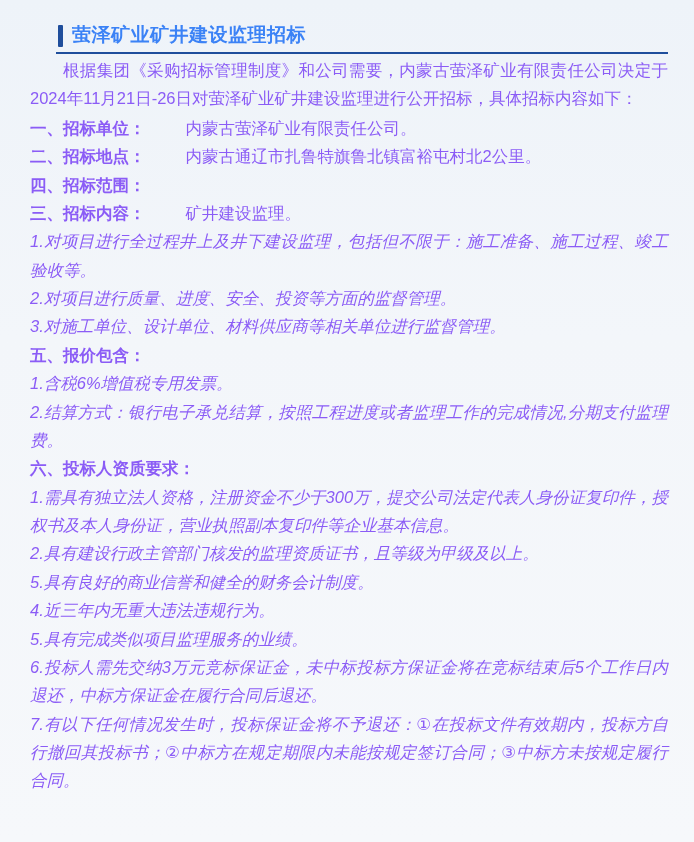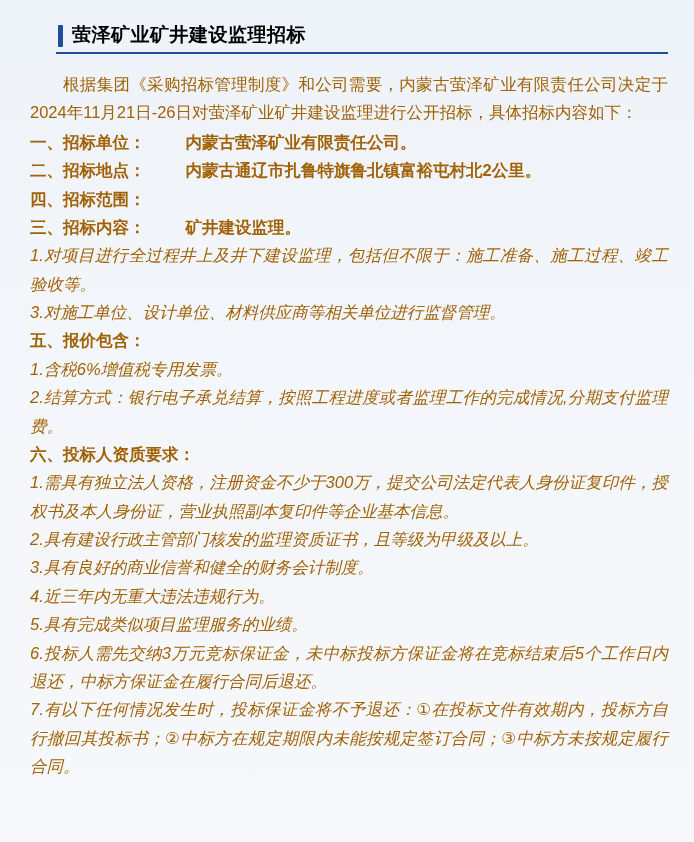--- a/index.html
+++ b/index.html
@@ -37,58 +37,57 @@
     height: 22px;
     background: #1f4e9c;
     border-radius: 1px;
   }
   .title-text {
     position: absolute;
     left: 54px;
     top: 0px;
     font-size: 19px;
     font-weight: bold;
-    color: #000000;
+    color: #3b82f6;
     letter-spacing: 0.5px;
     white-space: nowrap;
   }
   .title-underline {
     position: absolute;
     left: 38px;
     right: 8px;
     bottom: 2px;
     height: 2px;
     background: #1f4e9c;
   }
 
   
   .content {
-    margin-top: 14px;
     padding: 0 8px 0 12px;
     font-size: 16.5px;
     line-height: 1.72;
-    color: #a16207;
+    color: #8b5cf6;
   }
   .p {
     margin: 0 0 1px 0;
     text-align: justify;
     text-justify: inter-ideograph;
   }
   .p.indent {
     text-indent: 2em;
   }
   .heading {
     font-weight: bold;
     margin: 0;
   }
   .heading .hd-label {
     font-weight: bold;
   }
   .heading .hd-value {
-    font-weight: bold;
+    font-weight: normal;
     padding-left: 40px;
   }
   .item {
     margin: 0;
     text-align: justify;
     text-justify: inter-ideograph;
     font-style: italic;
   }
 </style>
 </head>
@@ -115,33 +114,34 @@
     </p>
 
     <p class="heading">
       <span class="hd-label">四、招标范围：</span>
     </p>
 
     <p class="heading">
       <span class="hd-label">三、招标内容：</span><span class="hd-value">矿井建设监理。</span>
     </p>
     <p class="item">1.对项目进行全过程井上及井下建设监理，包括但不限于：施工准备、施工过程、竣工验收等。</p>
+    <p class="item">2.对项目进行质量、进度、安全、投资等方面的监督管理。</p>
     <p class="item">3.对施工单位、设计单位、材料供应商等相关单位进行监督管理。</p>
 
     <p class="heading">
       <span class="hd-label">五、报价包含：</span>
     </p>
     <p class="item">1.含税6%增值税专用发票。</p>
     <p class="item">2.结算方式：银行电子承兑结算，按照工程进度或者监理工作的完成情况,分期支付监理费。</p>
 
     <p class="heading">
       <span class="hd-label">六、投标人资质要求：</span>
     </p>
     <p class="item">1.需具有独立法人资格，注册资金不少于300万，提交公司法定代表人身份证复印件，授权书及本人身份证，营业执照副本复印件等企业基本信息。</p>
     <p class="item">2.具有建设行政主管部门核发的监理资质证书，且等级为甲级及以上。</p>
-    <p class="item">3.具有良好的商业信誉和健全的财务会计制度。</p>
+    <p class="item">5.具有良好的商业信誉和健全的财务会计制度。</p>
     <p class="item">4.近三年内无重大违法违规行为。</p>
     <p class="item">5.具有完成类似项目监理服务的业绩。</p>
     <p class="item">6.投标人需先交纳3万元竞标保证金，未中标投标方保证金将在竞标结束后5个工作日内退还，中标方保证金在履行合同后退还。</p>
     <p class="item">7.有以下任何情况发生时，投标保证金将不予退还：①在投标文件有效期内，投标方自行撤回其投标书；②中标方在规定期限内未能按规定签订合同；③中标方未按规定履行合同。</p>
 
   </div>
 </div>
 
 </body></html>

